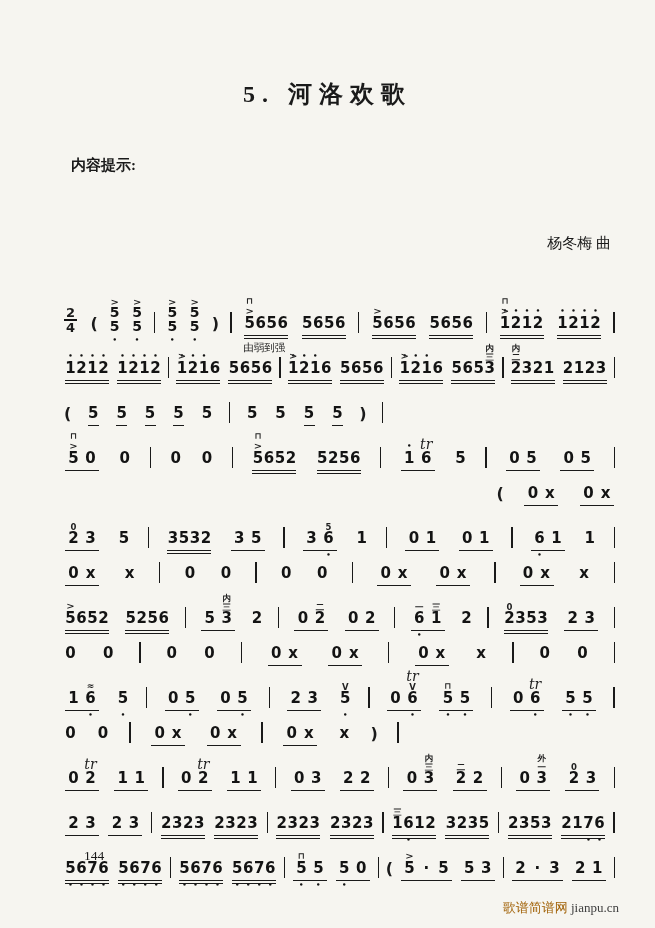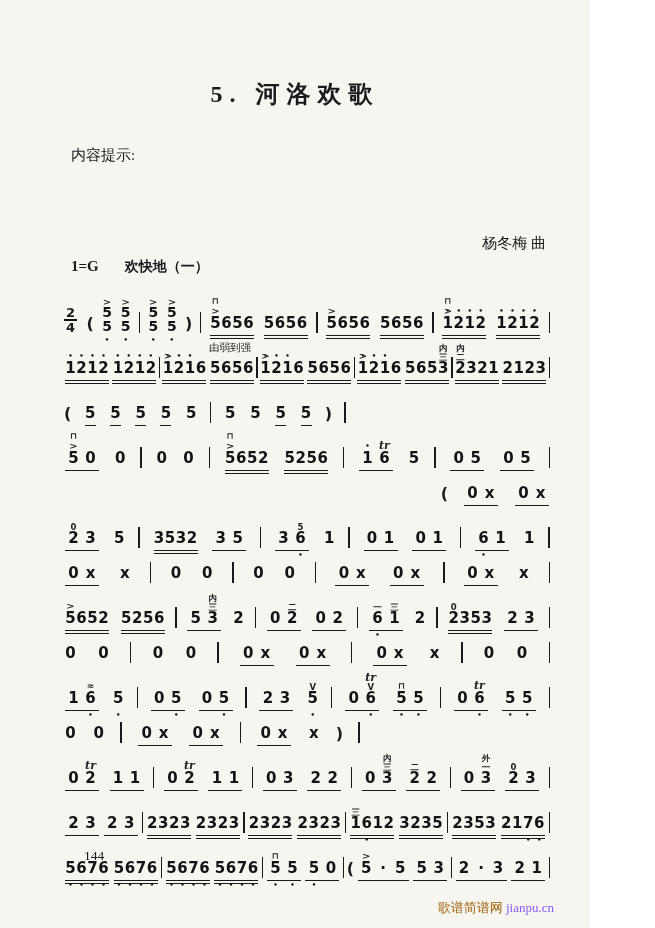--- a/index.html
+++ b/index.html
@@ -1,50 +1,50 @@
 <!DOCTYPE html>
 <html><head>
 <meta charset="utf-8">
 <style>
   html,body{margin:0;padding:0;}
-  .page{position:relative;width:590px;height:928px;background:#f6f5f0;overflow:hidden;
+  .page{position:relative;width:655px;height:928px;background:#f6f5f0;overflow:hidden;
         font-family:"Liberation Serif",serif;color:#1a1a1a;}
   .title{position:absolute;top:78px;left:0;right:0;text-align:center;
          font-size:24px;font-weight:bold;letter-spacing:7px;}
-  .hint-label{position:absolute;top:146px;left:71px;font-size:15px;font-weight:normal;}
+  .hint-label{position:absolute;top:156px;left:71px;font-size:15px;font-weight:bold;}
   .intro{position:absolute;top:176px;left:71px;right:43px;font-size:14.5px;line-height:26px;
          text-align:justify;text-indent:2em;}
   .keyline{position:absolute;top:258px;left:71px;font-size:15px;font-weight:bold;}
   .keyline .tempo{margin-left:26px;font-size:14px;}
   .composer{position:absolute;top:234px;right:44px;font-size:15px;}
   .pageno{position:absolute;top:848px;left:84px;font-size:13.5px;}
   .watermark{position:absolute;top:899px;right:36px;font-size:13px;}
   .watermark .wm-site{color:#a16207;}
-  .watermark .wm-dom{color:#8b5cf6;}
+  .watermark .wm-dom{color:#404040;}
 
   
   .score{position:absolute;top:286px;left:64px;right:40px;}
   .sys{margin-bottom:5px;}
   .vrow{display:flex;justify-content:space-between;align-items:flex-end;padding-top:19px;}
   .vrow.v2{padding-top:2px;margin-top:12px;}
   .grp{position:relative;display:flex;align-items:flex-end;padding:0 1px;}
   .nt{position:relative;width:11px;text-align:center;color:#131313;
       font-family:"DejaVu Sans",sans-serif;font-weight:bold;font-size:15px;line-height:19px;}
   .grp.wide .nt{width:17px;}
   .nt.agdot{width:8px;}
   .da{position:absolute;left:0;right:0;top:-6px;font-size:7px;line-height:6px;text-align:center;}
   .db{position:absolute;left:0;right:0;bottom:-10px;font-size:7px;line-height:6px;text-align:center;}
   .ul{position:absolute;left:1px;right:1px;height:1.3px;background:#1a1a1a;}
   .u1{bottom:-3px;} .u2{bottom:-6px;}
   .supw{position:absolute;bottom:calc(100% - 2px);left:50%;transform:translateX(-50%);
         display:flex;flex-direction:column;align-items:center;}
   .si{line-height:1;white-space:nowrap;font-family:"DejaVu Sans",sans-serif;color:#222;}
   .si.acc{font-weight:bold;font-size:10px;transform:scaleY(.85);}
   .si.bow{font-weight:bold;font-size:9px;}
-  .si.tr{font-family:"DejaVu Serif",serif;font-style:italic;font-weight:bold;font-size:11px;}
+  .si.tr{font-family:"DejaVu Serif",serif;font-style:italic;font-weight:normal;font-size:14px;}
   .si.cjk{font-size:8.5px;font-family:"Liberation Serif",serif;}
   .si.v{font-weight:bold;font-size:8.5px;}
   .si.mor{font-weight:bold;font-size:9px;}
   .si.fig{font-weight:bold;font-size:8.5px;}
   .bar{width:1.4px;height:21px;background:#1a1a1a;flex:none;}
   .pr{font-family:"DejaVu Sans",sans-serif;font-weight:bold;font-size:16px;line-height:19px;}
   .ghost{visibility:hidden;}
   .ts{display:flex;flex-direction:column;align-items:center;margin-right:2px;}
   .ts .tn{font-family:"DejaVu Sans",sans-serif;font-weight:bold;font-size:13px;line-height:11px;}
   .ts .tl{width:13px;height:1.6px;background:#111;margin:1px 0;}
@@ -52,23 +52,20 @@
   .chd .nt{line-height:14px;font-size:14px;}
   .subtxt{position:absolute;top:calc(100% + 8px);left:0;white-space:nowrap;
           font-size:10.5px;font-weight:normal;font-family:"Liberation Serif",serif;}
 </style>
 </head>
 <body>
 
 <div class="page">
   <div class="title">5. 河洛欢歌</div>
   <div class="hint-label">内容提示:</div>
-  <div class="keyline">
-    <span>1=G</span><span class="tempo">欢快地（一）</span>
-  </div>
   <div class="composer">杨冬梅 曲</div>
 
   <div class="score">
       <div class="sys">
         <div class="vrow v1">
           <div class="ts">
             <div class="tn">2</div>
             <div class="tl"></div>
             <div class="tn">4</div>
           </div>

